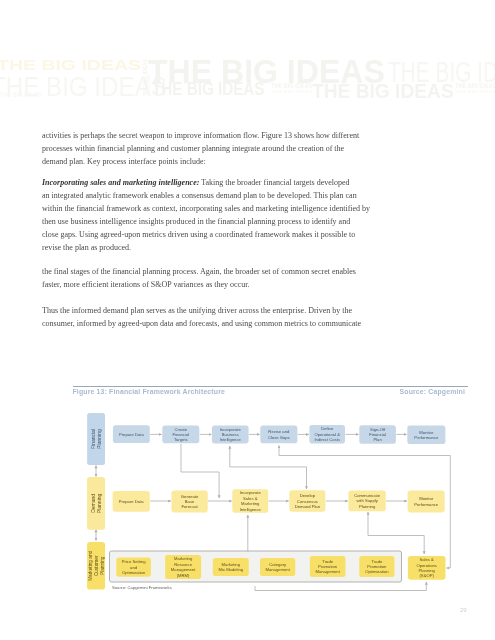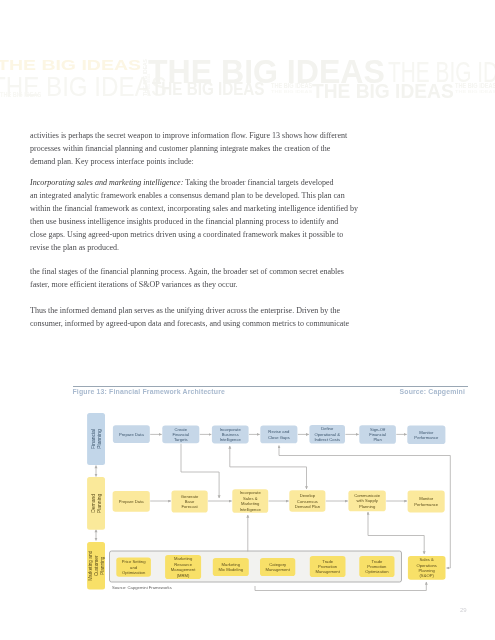--- a/index.html
+++ b/index.html
@@ -4,24 +4,24 @@
 <style>
   html,body{margin:0;padding:0;}
   body{width:495px;height:640px;background:#ffffff;font-family:"Liberation Serif",serif;overflow:hidden;}
   .page{position:relative;width:495px;height:640px;background:#fff;}
 
   
   .banner{position:absolute;left:0;top:40px;width:495px;height:62px;overflow:hidden;}
   .wm{position:absolute;font-family:"Liberation Sans",sans-serif;white-space:nowrap;line-height:1;transform-origin:0 100%;}
 
   
-  .content{position:absolute;left:30px;top:129px;width:340px;}
+  .content{position:absolute;left:42px;top:129px;width:340px;}
   .para{margin:0;}
   .ln{font-size:8px;line-height:13px;color:#4a4a4e;white-space:nowrap;}
-  .ln b{font-weight:normal;font-style:italic;color:#333;}
+  .ln b{font-weight:bold;font-style:italic;color:#333;}
   .pgap{height:10px;}
   .pgap1{height:8px;}
   .pgap2{height:11px;}
   .pgap3{height:13px;}
 
   
   .figline{position:absolute;left:72.5px;top:386px;width:395px;height:1px;background:#9aa7b4;}
     .figcap{position:absolute;left:72.5px;top:388px;font-family:"Liberation Sans",sans-serif;font-size:6.9px;font-weight:bold;color:#a9bacf;letter-spacing:0.16px;}
   .figsrc{position:absolute;left:399.5px;top:388px;font-family:"Liberation Sans",sans-serif;font-size:6.9px;font-weight:bold;color:#a9bacf;letter-spacing:0.16px;}
 
@@ -47,21 +47,21 @@
       <span class="wm" style="left: 455px; top: 42.39px; font-size: 7px; font-weight: bold; color: rgb(245, 245, 241); transform-origin: 0px 0px; transform: scaleX(0.799);">THE BIG IDEAS</span>
       <span class="wm" style="left: 455px; top: 50.4924px; font-size: 4.12px; font-weight: bold; color: rgb(248, 248, 245); transform-origin: 0px 0px; transform: scaleX(1.358);">THE BIG IDEAS</span>
       <span class="wm" style="left: 0px; top: 50.89px; font-size: 7px; font-weight: bold; color: rgb(247, 247, 243); transform-origin: 0px 0px; transform: scaleX(0.799);">THE BIG IDEAS</span>
       <span class="wm" style="left: 142.5px; top: 55.5px; font-size: 5px; color: rgb(244, 244, 240); font-weight: bold; transform-origin: 0px 0px; transform: rotate(-90deg);">THE BIG IDEAS</span>
       <span class="wm" style="left: 147.5px; top: 55.5px; font-size: 3px; color: rgb(247, 247, 244); font-weight: bold; transform-origin: 0px 0px; transform: rotate(-90deg);">THE BIG IDEAS</span>
     </div>
 
   <div class="content">
     <div class="para">
       <div class="ln">activities is perhaps the secret weapon to improve information flow. Figure 13 shows how different</div>
-      <div class="ln">processes within financial planning and customer planning integrate makes the creation of the</div>
+      <div class="ln">processes within financial planning and customer planning integrate around the creation of the</div>
       <div class="ln">demand plan. Key process interface points include:</div>
     </div>
     <div class="pgap pgap1"></div>
     <div class="para">
       <div class="ln"><b>Incorporating sales and marketing intelligence:</b><span> Taking the broader financial targets developed</span></div>
       <div class="ln">an integrated analytic framework enables a consensus demand plan to be developed. This plan can</div>
       <div class="ln">within the financial framework as context, incorporating sales and marketing intelligence identified by</div>
       <div class="ln">then use business intelligence insights produced in the financial planning process to identify and</div>
       <div class="ln">close gaps. Using agreed-upon metrics driven using a coordinated framework makes it possible to</div>
       <div class="ln">revise the plan as produced.</div>

